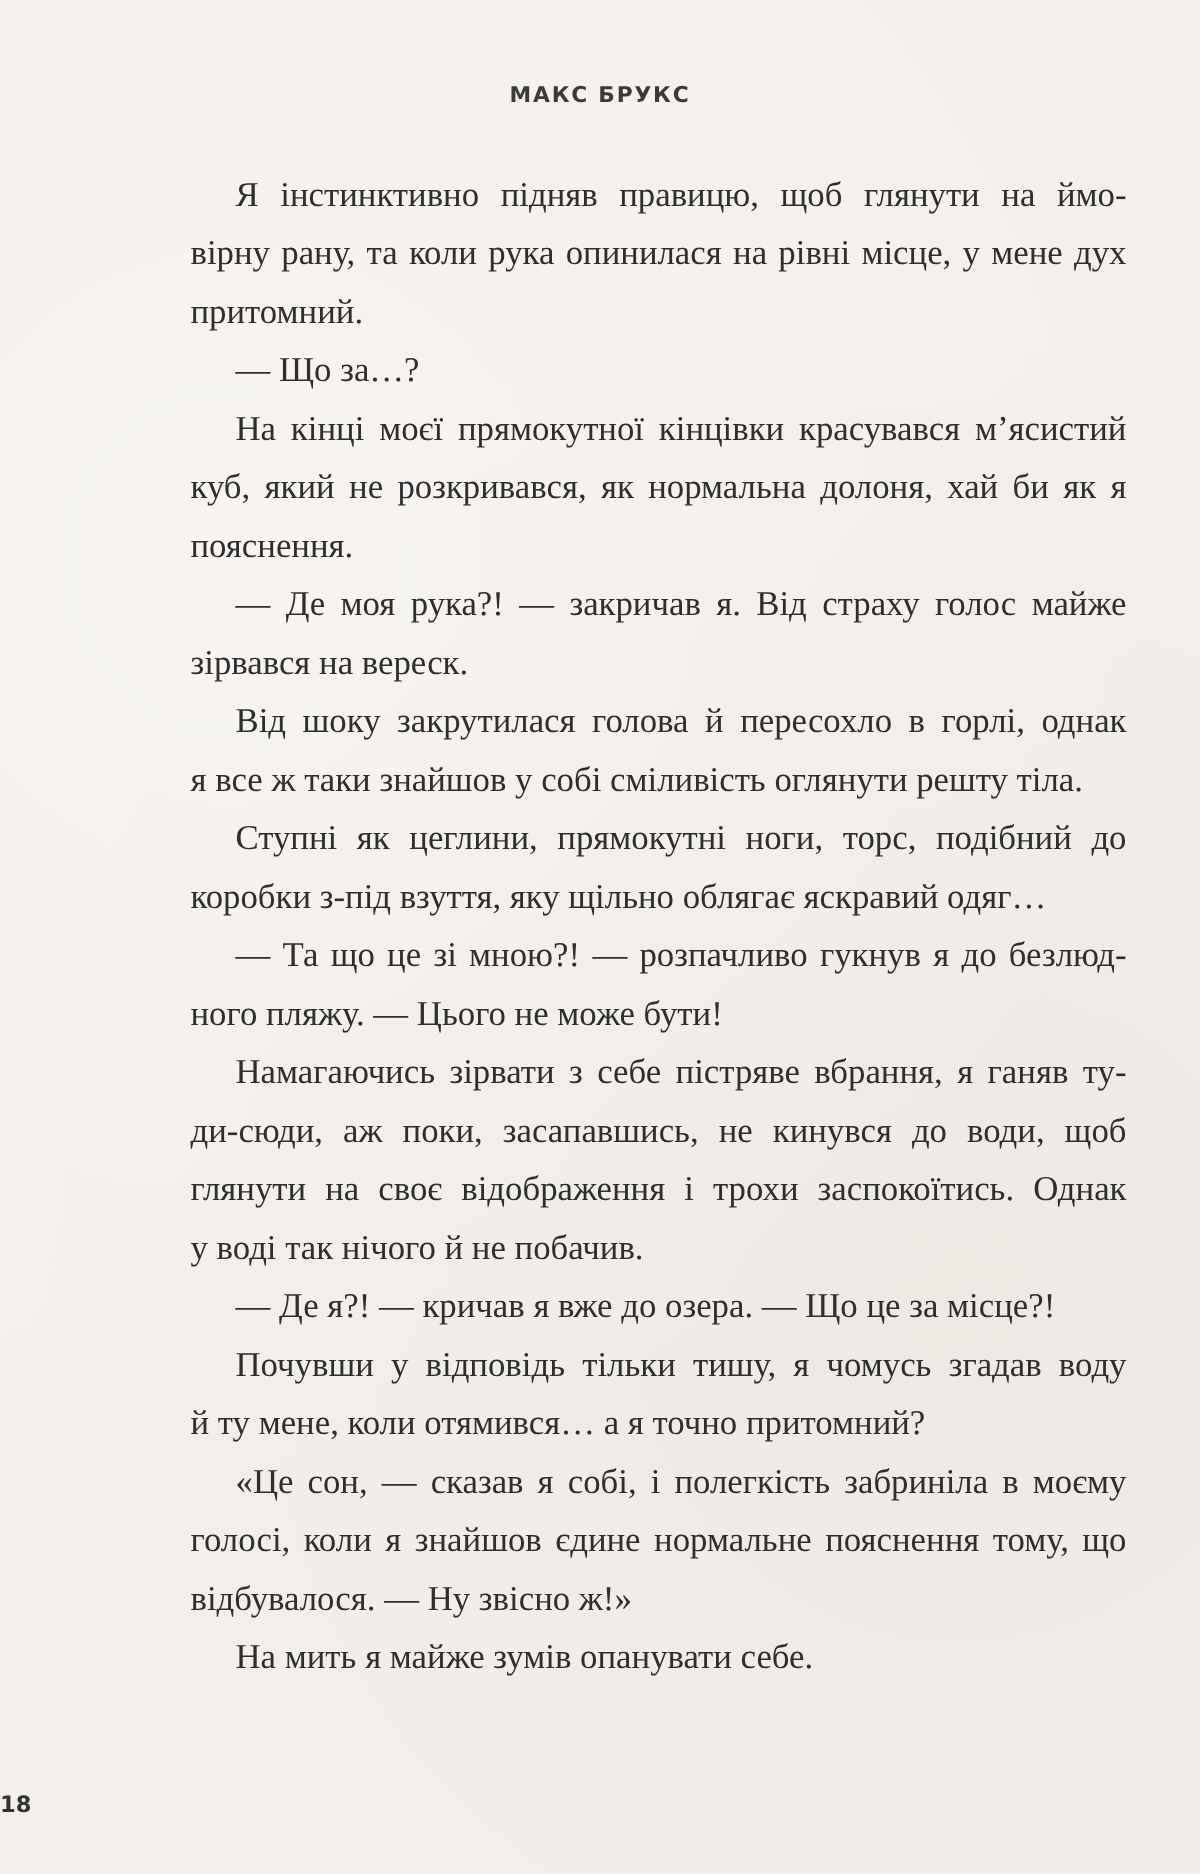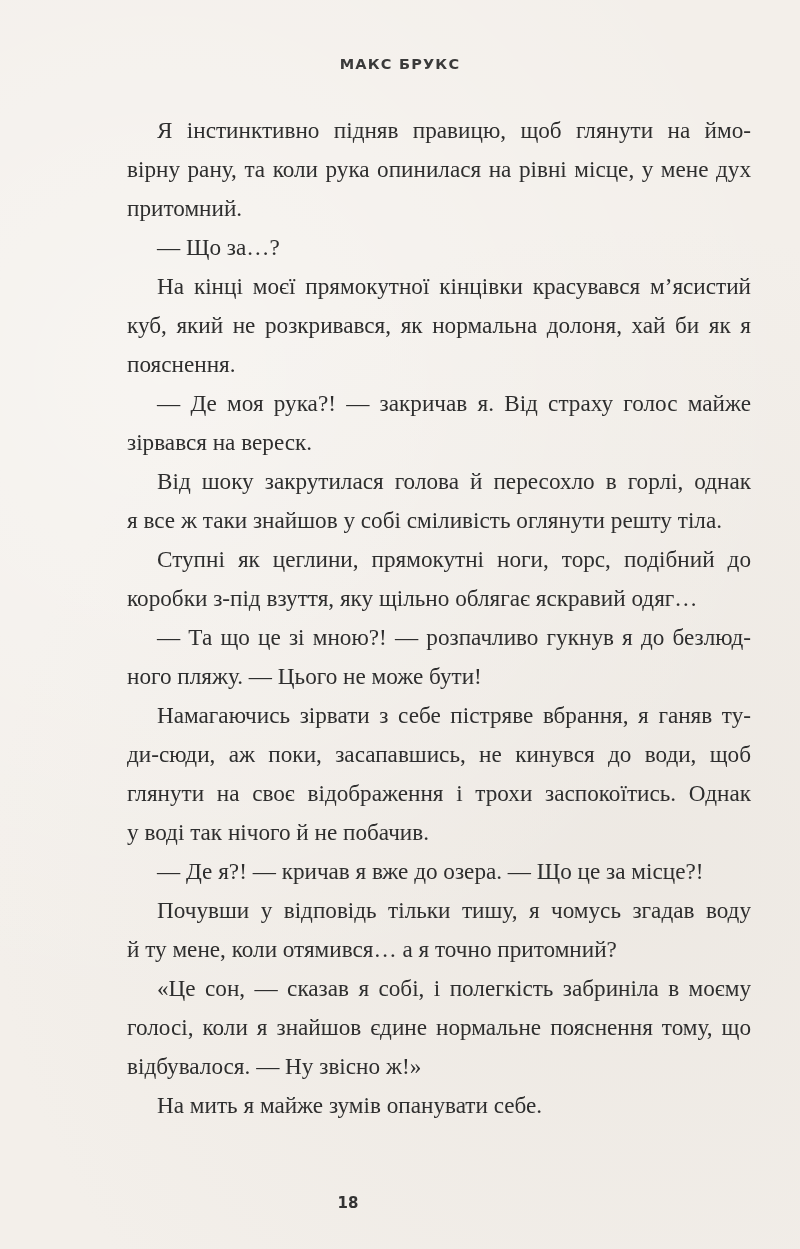--- a/index.html
+++ b/index.html
@@ -53,21 +53,21 @@
       text-align: justify;
       text-align-last: justify;
       white-space: normal;
     }
     .line.first { padding-left: 30px; }
     .folio {
       position: absolute;
       top: 1194px;
       left: 0;
       width: 696px;
-      text-align: center;
+      text-align: left;
       font-family: "DejaVu Sans", sans-serif;
       font-weight: bold;
       font-size: 15px;
       color: #333;
     }
   </style>
 </head>
 <body>
 
 <div class="page">

